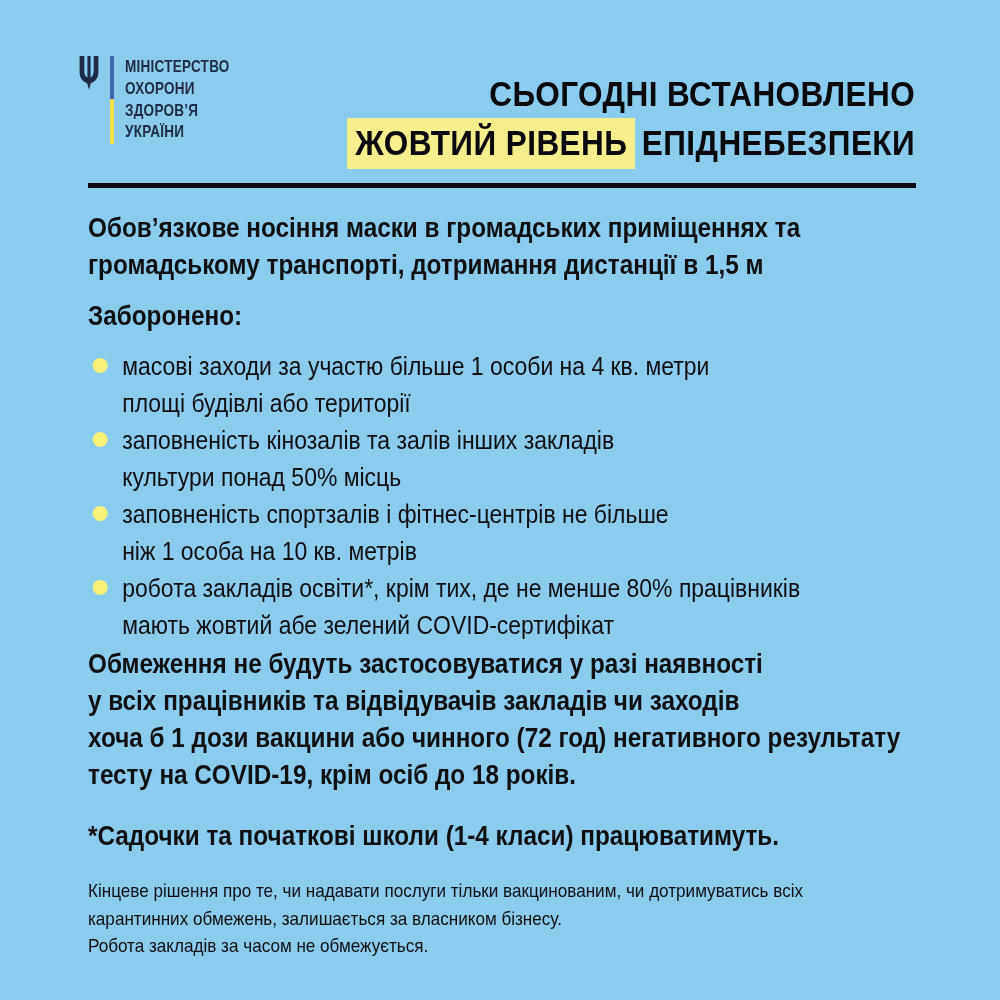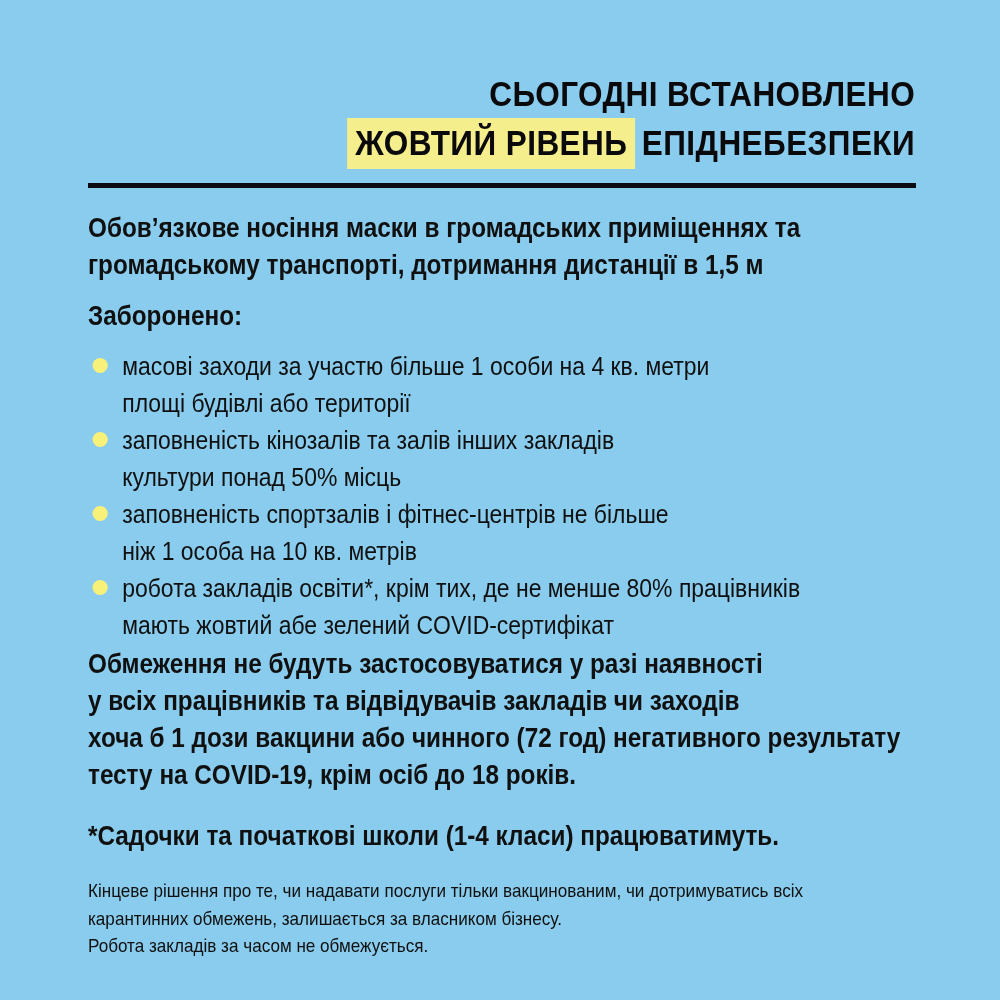--- a/index.html
+++ b/index.html
@@ -57,20 +57,30 @@
   .btext { margin-left:16px; font-size:25.5px; line-height:37px; white-space:pre-line; }
   .exception { margin-top:2px; font-size:27px; font-weight:bold; line-height:37px; white-space:pre-line; }
   .note      { margin-top:24px; font-size:27px; font-weight:bold; line-height:37px; }
   .footnote  { margin-top:22px; font-size:19px; line-height:27.5px; white-space:pre-line; }
 </style>
 </head>
 <body>
 
 <div class="poster">
 
+  <div class="logo">
+    <svg class="tryzub" viewBox="0 0 32 46" aria-hidden="true">
+      <path d="M4 0 H10 V20 C10 24 12 26.5 14 27.5 V0 H18 V27.5 C20 26.5 22 24 22 20 V0 H28 V21 C28 28.5 23.5 33 18.5 34.6 L16 43 L13.5 34.6 C8.5 33 4 28.5 4 21 Z" fill="#1F2B45"></path>
+    </svg>
+    <div class="logo-bar"></div>
+    <div class="logo-text">МІНІСТЕРСТВО
+ОХОРОНИ
+ЗДОРОВ’Я
+УКРАЇНИ</div>
+  </div>
 
   <div class="title">
     <div class="title-line1">СЬОГОДНІ ВСТАНОВЛЕНО</div>
     <div class="title-line2">
       <span class="hl">ЖОВТИЙ РІВЕНЬ</span><span class="rest">ЕПІДНЕБЕЗПЕКИ</span>
     </div>
   </div>
 
   <div class="divider"></div>
 

